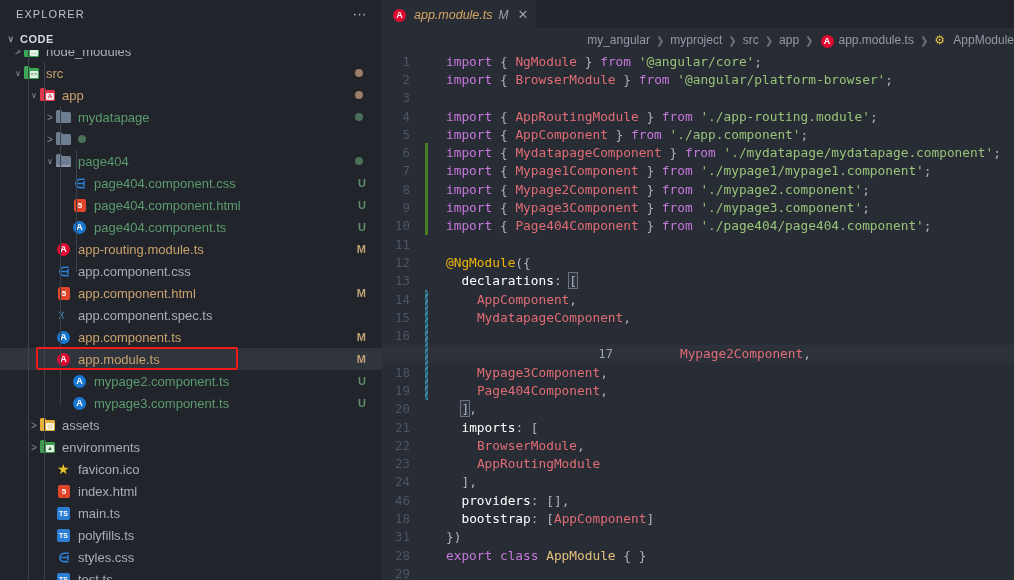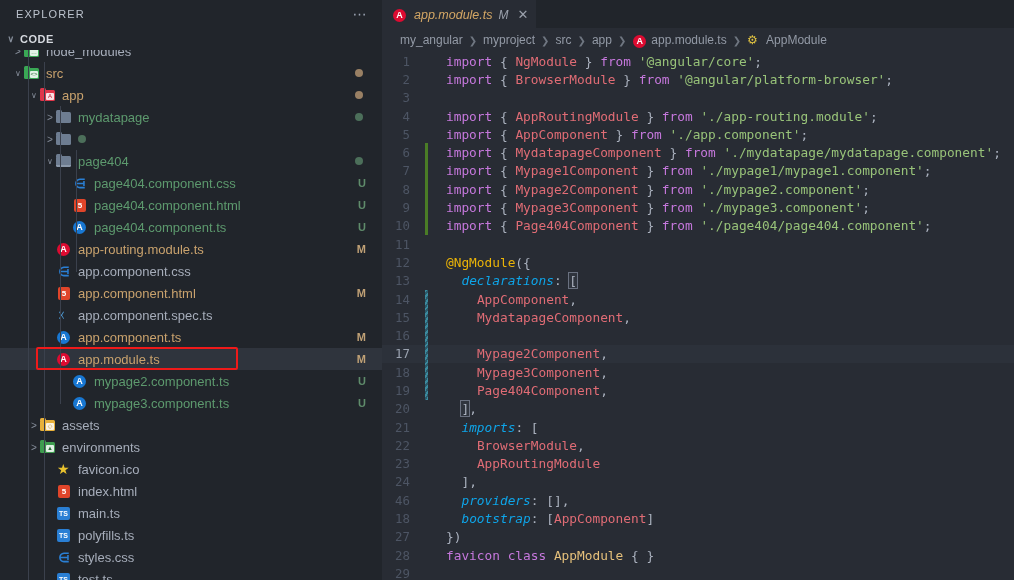--- a/index.html
+++ b/index.html
@@ -226,20 +226,21 @@
   }
   #breadcrumb {
     height: 24px;
     background: #282c34;
     display: flex; align-items: center;
     padding-left: 18px;
     font-size: 12px;
     color: #939aa6;
     flex: 0 0 24px;
     white-space: nowrap;
+    justify-content: flex-end;
   }
   #breadcrumb .crumb { cursor: pointer; }
   #breadcrumb .sep {
     margin: 0 6px;
     color: #6f7681;
     font-size: 10px;
   }
   #breadcrumb .crumb-icon {
     position: relative;
     display: inline-block;
@@ -258,21 +259,21 @@
     font-family: "DejaVu Sans Mono", "Liberation Mono", monospace;
     font-size: 12.8px;
   }
   .cline {
     height: 18.3px;
     display: flex;
     align-items: center;
     position: relative;
     white-space: pre;
   }
-  .cline.active { background: #2c313a; }
+  .cline.active { background: #2c313a; justify-content: center; }
   .lnum {
     width: 46px;
     flex: 0 0 46px;
     text-align: right;
     padding-right: 18px;
     color: #4d5564;
     font-size: 12.4px;
     user-select: none;
   }
   .cline.active .lnum { color: #9aa2af; }
@@ -289,21 +290,21 @@
   .ctext {
     padding-left: 18px;
     color: #abb2bf;
   }
   
   .kw   { color: #c678dd; }
   .typ  { color: #e06c75; }
   .str  { color: #98c379; }
   .pun  { color: #abb2bf; }
   .deco { color: #eab308; }
-  .prop { color: #0ea5e9; font-style: italic; }
+  .prop { color: #ffffff; }
   .cls  { color: #e5c07b; }
   .brk  {
     color: #abb2bf;
     outline: 1px solid #6a7180;
     background: rgba(120,130,150,0.10);
   }
 </style>
 </head>
 <body>
 
@@ -605,19 +606,19 @@
         <div class="cline active"><span class="lnum">17</span><span class="gutter modified"></span><span class="ctext"><span class="pun"> </span><span class="pun"> </span><span class="pun"> </span><span class="pun"> </span><span class="typ">Mypage2Component</span><span class="pun">,</span></span></div>
         <div class="cline"><span class="lnum">18</span><span class="gutter modified"></span><span class="ctext"><span class="pun"> </span><span class="pun"> </span><span class="pun"> </span><span class="pun"> </span><span class="typ">Mypage3Component</span><span class="pun">,</span></span></div>
         <div class="cline"><span class="lnum">19</span><span class="gutter modified"></span><span class="ctext"><span class="pun"> </span><span class="pun"> </span><span class="pun"> </span><span class="pun"> </span><span class="typ">Page404Component</span><span class="pun">,</span></span></div>
         <div class="cline"><span class="lnum">20</span><span class="ctext"><span class="pun"> </span><span class="pun"> </span><span class="brk">]</span><span class="pun">,</span></span></div>
         <div class="cline"><span class="lnum">21</span><span class="ctext"><span class="pun"> </span><span class="pun"> </span><span class="prop">imports</span><span class="pun">:</span><span class="pun"> </span><span class="pun">[</span></span></div>
         <div class="cline"><span class="lnum">22</span><span class="ctext"><span class="pun"> </span><span class="pun"> </span><span class="pun"> </span><span class="pun"> </span><span class="typ">BrowserModule</span><span class="pun">,</span></span></div>
         <div class="cline"><span class="lnum">23</span><span class="ctext"><span class="pun"> </span><span class="pun"> </span><span class="pun"> </span><span class="pun"> </span><span class="typ">AppRoutingModule</span></span></div>
         <div class="cline"><span class="lnum">24</span><span class="ctext"><span class="pun"> </span><span class="pun"> </span><span class="pun">]</span><span class="pun">,</span></span></div>
         <div class="cline"><span class="lnum">46</span><span class="ctext"><span class="pun"> </span><span class="pun"> </span><span class="prop">providers</span><span class="pun">:</span><span class="pun"> </span><span class="pun">[</span><span class="pun">]</span><span class="pun">,</span></span></div>
         <div class="cline"><span class="lnum">18</span><span class="ctext"><span class="pun"> </span><span class="pun"> </span><span class="prop">bootstrap</span><span class="pun">:</span><span class="pun"> </span><span class="pun">[</span><span class="typ">AppComponent</span><span class="pun">]</span></span></div>
-        <div class="cline"><span class="lnum">27</span><span class="ctext"><span class="pun">}</span><span class="pun">)</span></span></div>
-        <div class="cline"><span class="lnum">28</span><span class="ctext"><span class="kw">favicon</span><span class="pun"> </span><span class="kw">class</span><span class="pun"> </span><span class="cls">AppModule</span><span class="pun"> </span><span class="pun">{</span><span class="pun"> </span><span class="pun">}</span></span></div>
+        <div class="cline"><span class="lnum">31</span><span class="ctext"><span class="pun">}</span><span class="pun">)</span></span></div>
+        <div class="cline"><span class="lnum">28</span><span class="ctext"><span class="kw">export</span><span class="pun"> </span><span class="kw">class</span><span class="pun"> </span><span class="cls">AppModule</span><span class="pun"> </span><span class="pun">{</span><span class="pun"> </span><span class="pun">}</span></span></div>
         <div class="cline"><span class="lnum">29</span><span class="ctext"></span></div>
       </div>
   </div>
 
 </div>
 
 </body></html>

